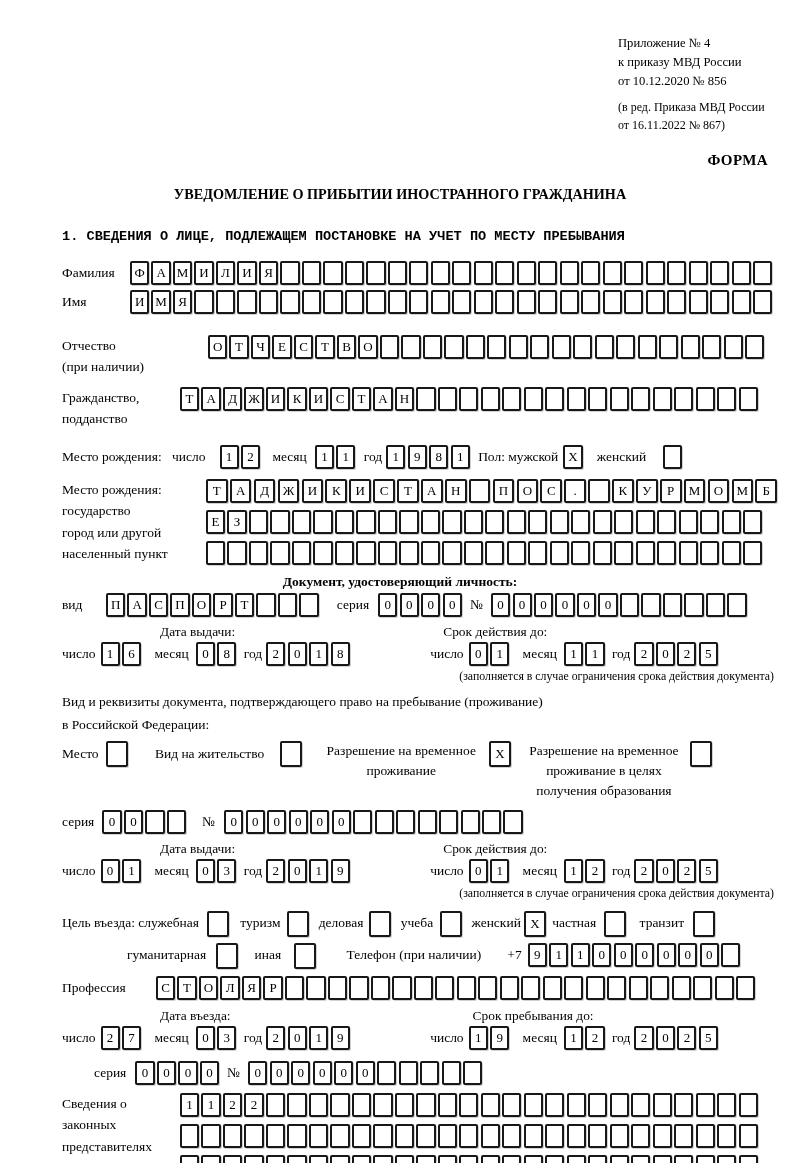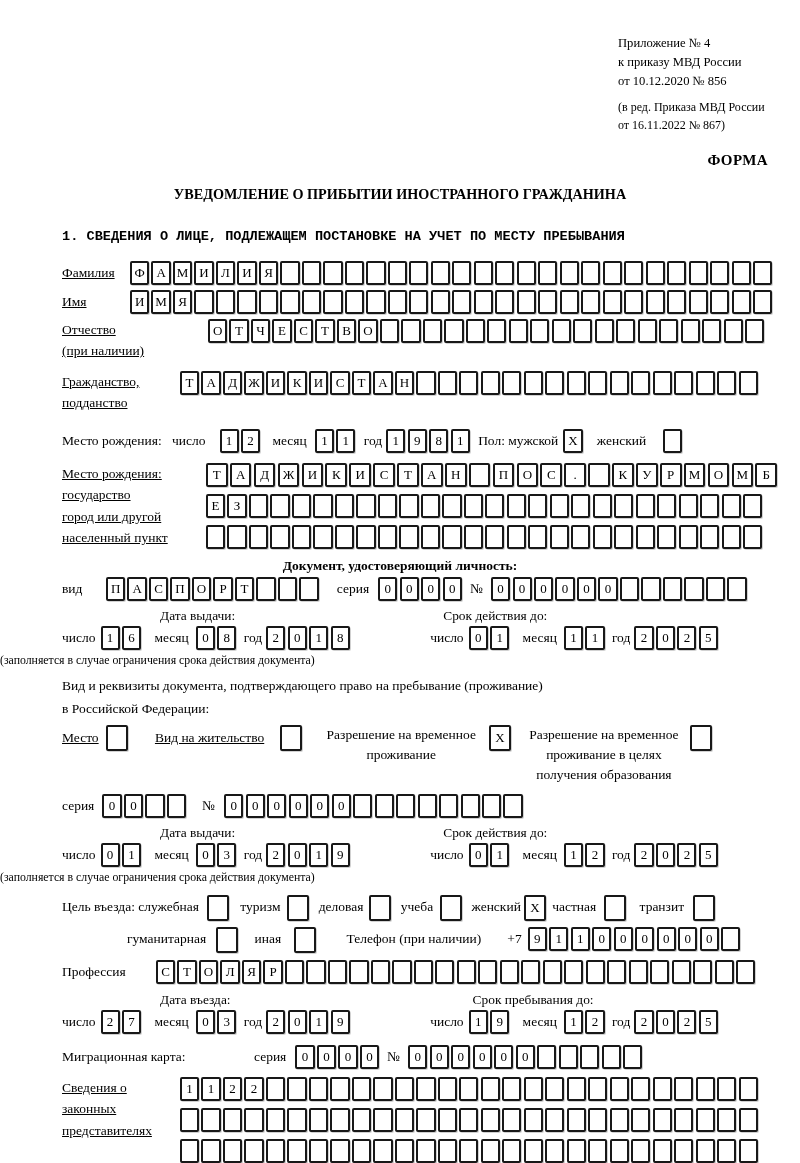--- a/index.html
+++ b/index.html
@@ -6,32 +6,32 @@
   body{width:800px;height:1163px;overflow:hidden;color:#000;
        font-family:"Liberation Serif","DejaVu Serif",serif;font-size:13.5px;}
   .page{position:relative;width:800px;height:1163px;}
   .annex{margin:34px 0 0 618px;font-size:12.6px;line-height:1.5;}
   .annex .g2{margin-top:7px;font-size:12px;}
   .forma{font-weight:bold;text-align:right;margin:18px 32px 0 0;font-size:15px;letter-spacing:.4px;}
   .title{text-align:center;font-weight:bold;font-size:14.2px;margin-top:14px;line-height:1.55;}
   .blank{display:inline-block;width:54px;border-bottom:2.2px solid #3a3a3a;height:.9em;margin-left:10px;}
   .sec1{margin:24px 0 0 62px;font-weight:bold;font-size:13.6px;font-family:Liberation Mono, monospace;}
   .row{display:flex;align-items:flex-start;margin-left:62px;}
-  .lbl{flex:none;text-decoration:underline;}
+  .lbl{flex:none;}
   .lh{line-height:24px;}
   .ml{line-height:21.5px;}
   .cells{display:inline-flex;flex:none;}
   .cell{width:19.2px;height:24px;box-sizing:border-box;border:2px solid #181818;border-radius:2px;
         margin-right:2.3px;display:inline-flex;align-items:center;justify-content:center;
         font-size:13px;background:#fff;box-shadow:1px 1px 0 rgba(0,0,0,.18);}
   .wide .cell{width:21.6px;}
   .cb .cell{width:22px;height:26px;}
   .dlbl{line-height:24px;flex:none;}
   .dhead{display:flex;font-size:13.4px;}
-  .note{margin:3px 26px 0 0;font-size:11.8px;}
+  .note{text-align:right;margin:3px 26px 0 0;font-size:11.8px;}
   .para{margin-left:62px;line-height:1.75;font-size:13.5px;}
   .stack > .cells{margin-bottom:7px;}
   .cgroup{text-align:center;line-height:20px;flex:none;}
 </style>
 </head>
 <body>
 
 <div class="page">
 
   <div class="annex">
@@ -116,21 +116,21 @@
         <span class="cell"></span>
         <span class="cell"></span>
         <span class="cell"></span>
         <span class="cell"></span>
         <span class="cell"></span>
         <span class="cell"></span>
         <span class="cell"></span>
       </div>
   </div>
 
-  <div class="row" style="margin-top:5px">
+  <div class="row" style="margin-top:21px">
     <div class="lbl ml" style="width:146px">
       <div>Отчество</div>
       <div>(при наличии)</div>
     </div>
     <div class="cells">
         <span class="cell">О</span>
         <span class="cell">Т</span>
         <span class="cell">Ч</span>
         <span class="cell">Е</span>
         <span class="cell">С</span>
@@ -621,21 +621,20 @@
     <span class="dlbl" style="margin:0 4px 0 5px">год</span>
     <span class="cells">
         <span class="cell">2</span>
         <span class="cell">0</span>
         <span class="cell">2</span>
         <span class="cell">5</span>
       </span>
   </div>
 
   <div class="row" style="margin-top:11px">
-    <span class="dlbl" style="width:160px">Миграционная карта:</span>
     <span class="dlbl" style="margin:0 9px 0 32px">серия</span>
     <span class="cells">
         <span class="cell">0</span>
         <span class="cell">0</span>
         <span class="cell">0</span>
         <span class="cell">0</span>
       </span>
     <span class="dlbl" style="margin:0 8px 0 6px">№</span>
     <span class="cells">
         <span class="cell">0</span>

